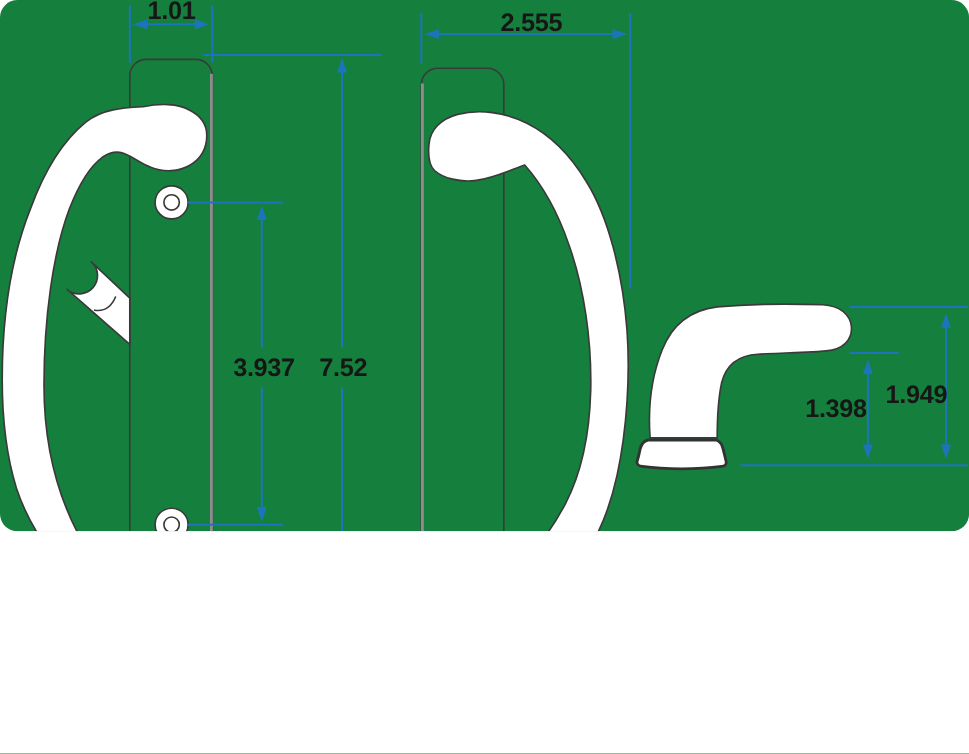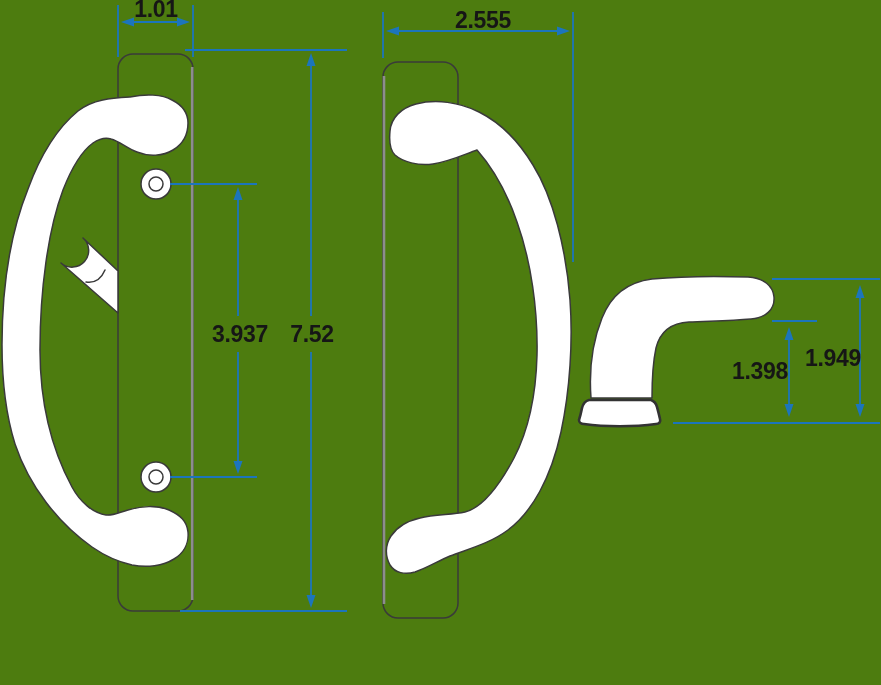--- a/index.html
+++ b/index.html
@@ -1,16 +1,16 @@
 <!DOCTYPE html>
 <html><head>
 <meta charset="utf-8">
 <style>
   html,body{margin:0;padding:0;background:#ffffff;}
-  .stage{width:881px;height:685px;position:relative;background:#4d7c0f;overflow:hidden;}
+  .stage{width:881px;height:483px;position:relative;background:#15803d;overflow:hidden;border-radius:16px;}
   svg{display:block;}
   .ol{fill:none;stroke:#3a3a3a;stroke-width:1.5;stroke-linejoin:round;stroke-linecap:round;}
   .wf{fill:#ffffff;stroke:#3a3a3a;stroke-width:1.5;stroke-linejoin:round;}
   .edge{fill:none;stroke:#8d8d8d;stroke-width:2.6;stroke-linecap:butt;}
   .base{fill:#ffffff;stroke:#333333;stroke-width:2.6;stroke-linejoin:round;}
   .dl{fill:none;stroke:#1c75bc;stroke-width:1.8;}
   .ah{fill:#1c75bc;stroke:none;}
   .dimtext{font-family:"Liberation Sans","DejaVu Sans",sans-serif;font-weight:bold;font-size:23px;
            fill:#161616;text-anchor:middle;letter-spacing:-0.3px;}
 </style>

